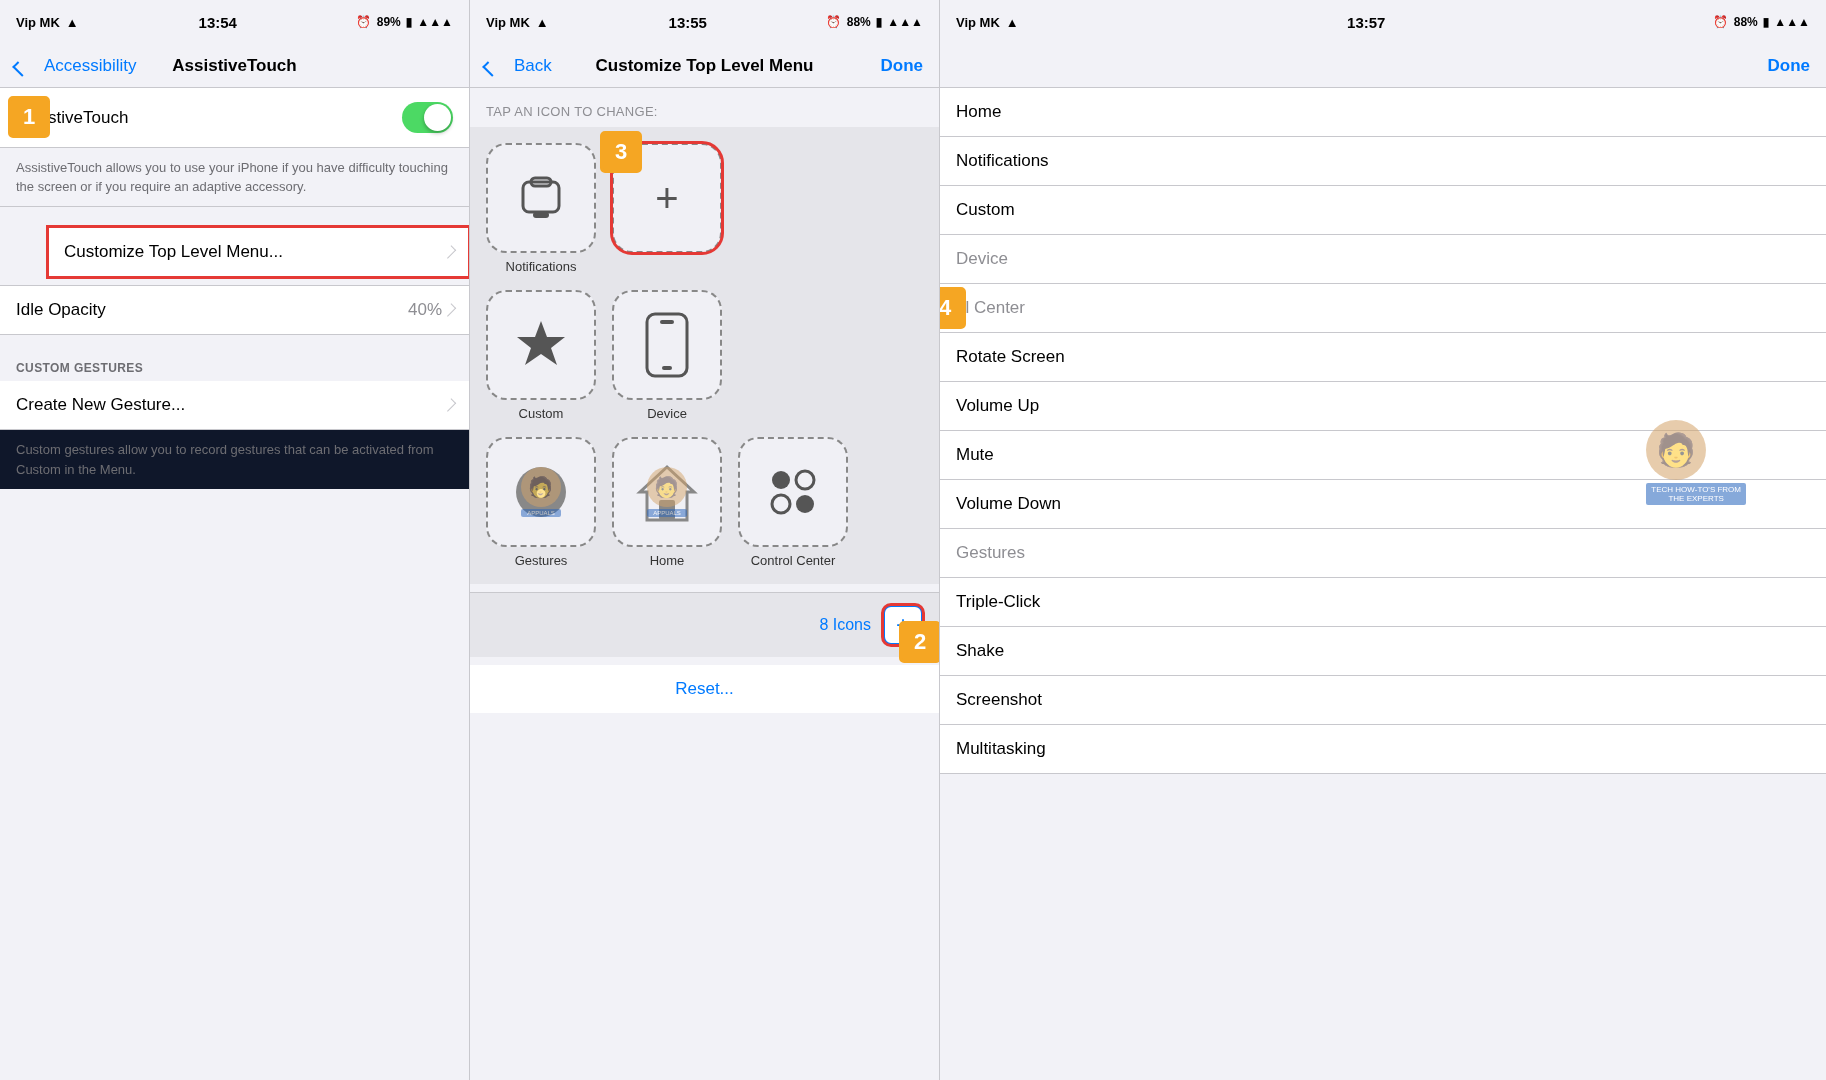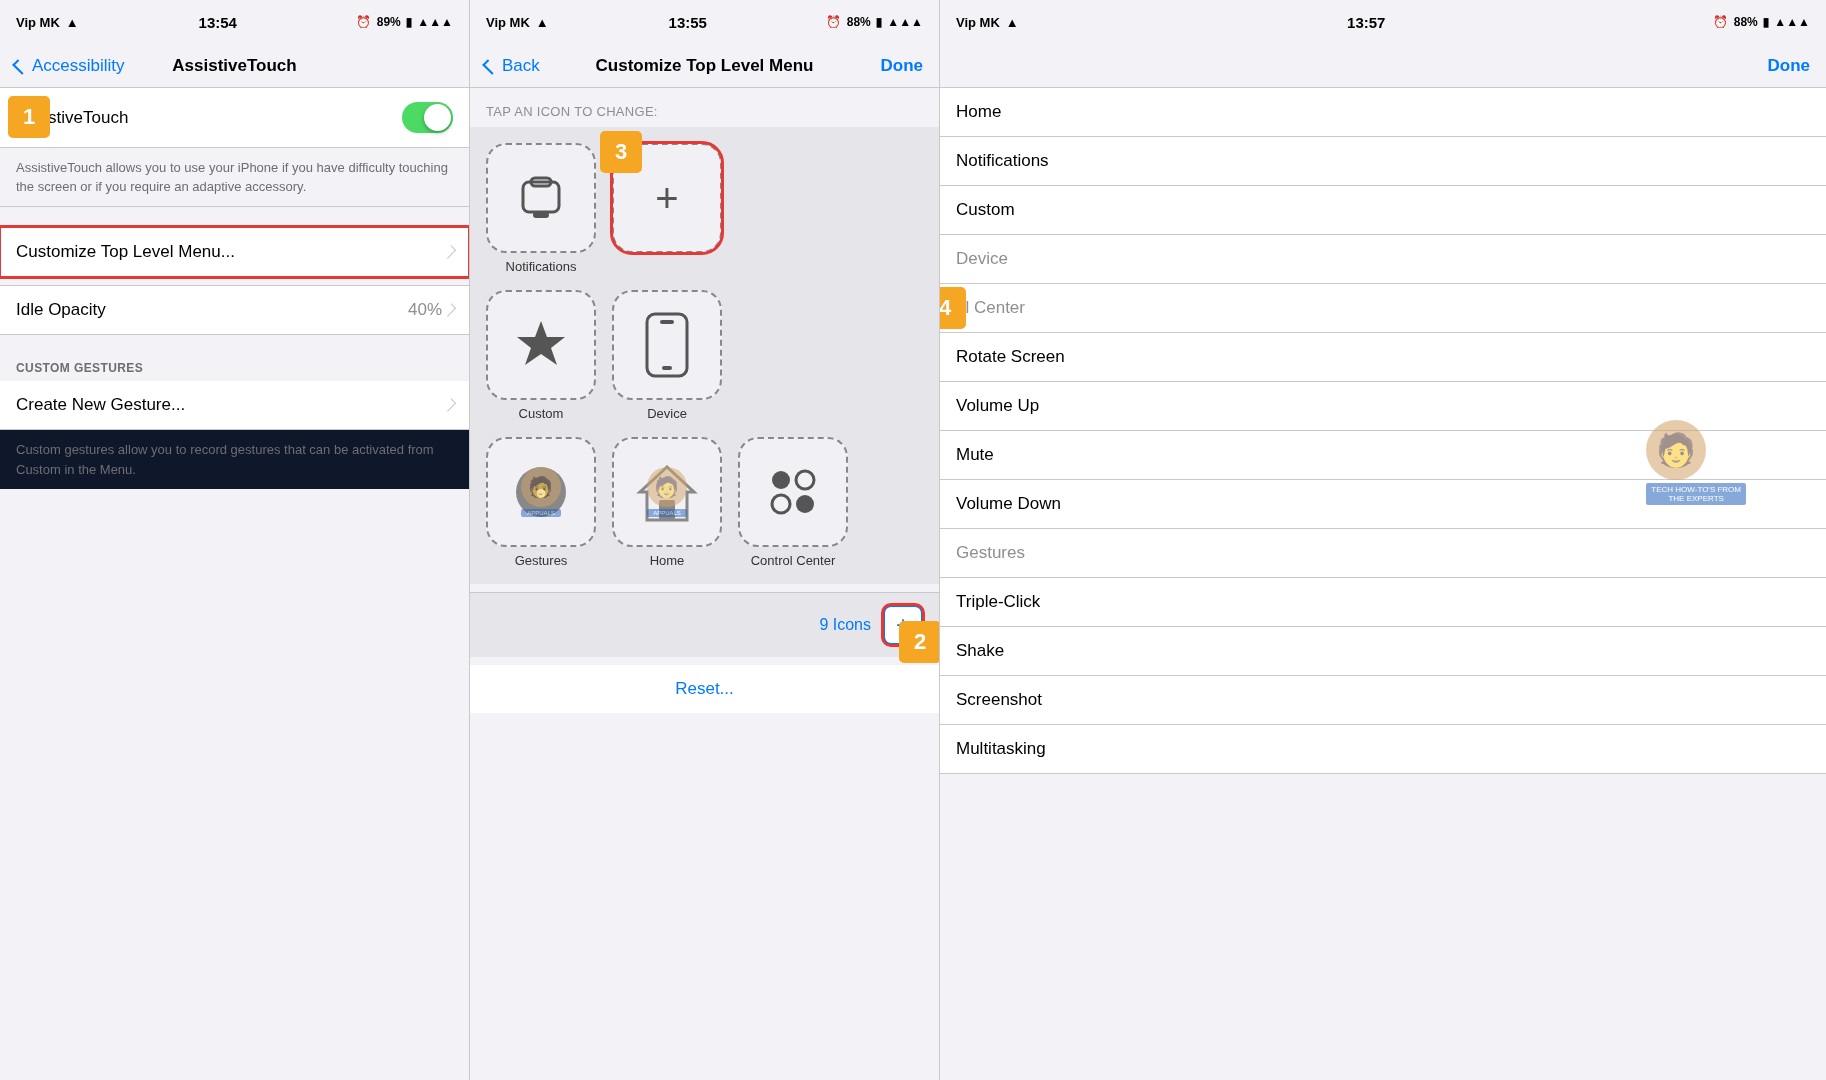--- a/index.html
+++ b/index.html
@@ -55,22 +55,22 @@
       left: 50%;
       transform: translateX(-50%);
       font-size: 17px;
       font-weight: 600;
       color: #000;
     }
     .nav-bar .nav-back {
       color: #007aff;
       font-size: 17px;
       display: flex;
-      align-items: center;
-      gap: 4px;
+      align-items: flex-end;
+      gap: 16px;
       cursor: pointer;
     }
     .nav-bar .nav-right {
       margin-left: auto;
       color: #007aff;
       font-size: 17px;
       font-weight: 600;
       cursor: pointer;
     }
     .chevron-icon {
@@ -343,21 +343,21 @@
           <span class="toggle-label">AssistiveTouch</span>
           <div class="toggle-switch"></div>
         </div>
 
         <div class="num-label" style="top:8px; left:8px;">1</div>
         <div class="description-box">
           <span class="description-text">AssistiveTouch allows you to use your iPhone if you have difficulty touching the screen or if you require an adaptive accessory.</span>
         </div>
       </div>
 
-      <div style="margin-top:20px;">
+      <div style="margin-top:20px;padding-left:48px;">
         <div class="list-item highlight-border" style="position:relative;">
           <span class="list-item-label">Customize Top Level Menu...</span>
           <div class="list-item-value">
             <span class="chevron-right"></span>
           </div>
         </div>
       </div>
 
       <div style="margin-top:8px;">
         <div class="list-item">
@@ -500,21 +500,21 @@
               <rect x="6" y="30" width="18" height="18" rx="9" fill="none" stroke="#555" stroke-width="3"></rect>
               <rect x="30" y="30" width="18" height="18" rx="9" fill="#555"></rect>
             </svg>
           </div>
           <span class="icon-label">Control Center</span>
         </div>
       </div>
     </div>
 
     <div class="bottom-bar" style="position:relative;">
-      <span class="icons-count">9 Icons</span>
+      <span class="icons-count">8 Icons</span>
       <div style="position:relative;">
         <div class="add-icon-btn highlight-border">+</div>
 
         <div class="num-label" style="bottom:-18px; right:-18px;">2</div>
       </div>
     </div>
 
     <div class="reset-row">
       <span class="reset-link">Reset...</span>
     </div>

